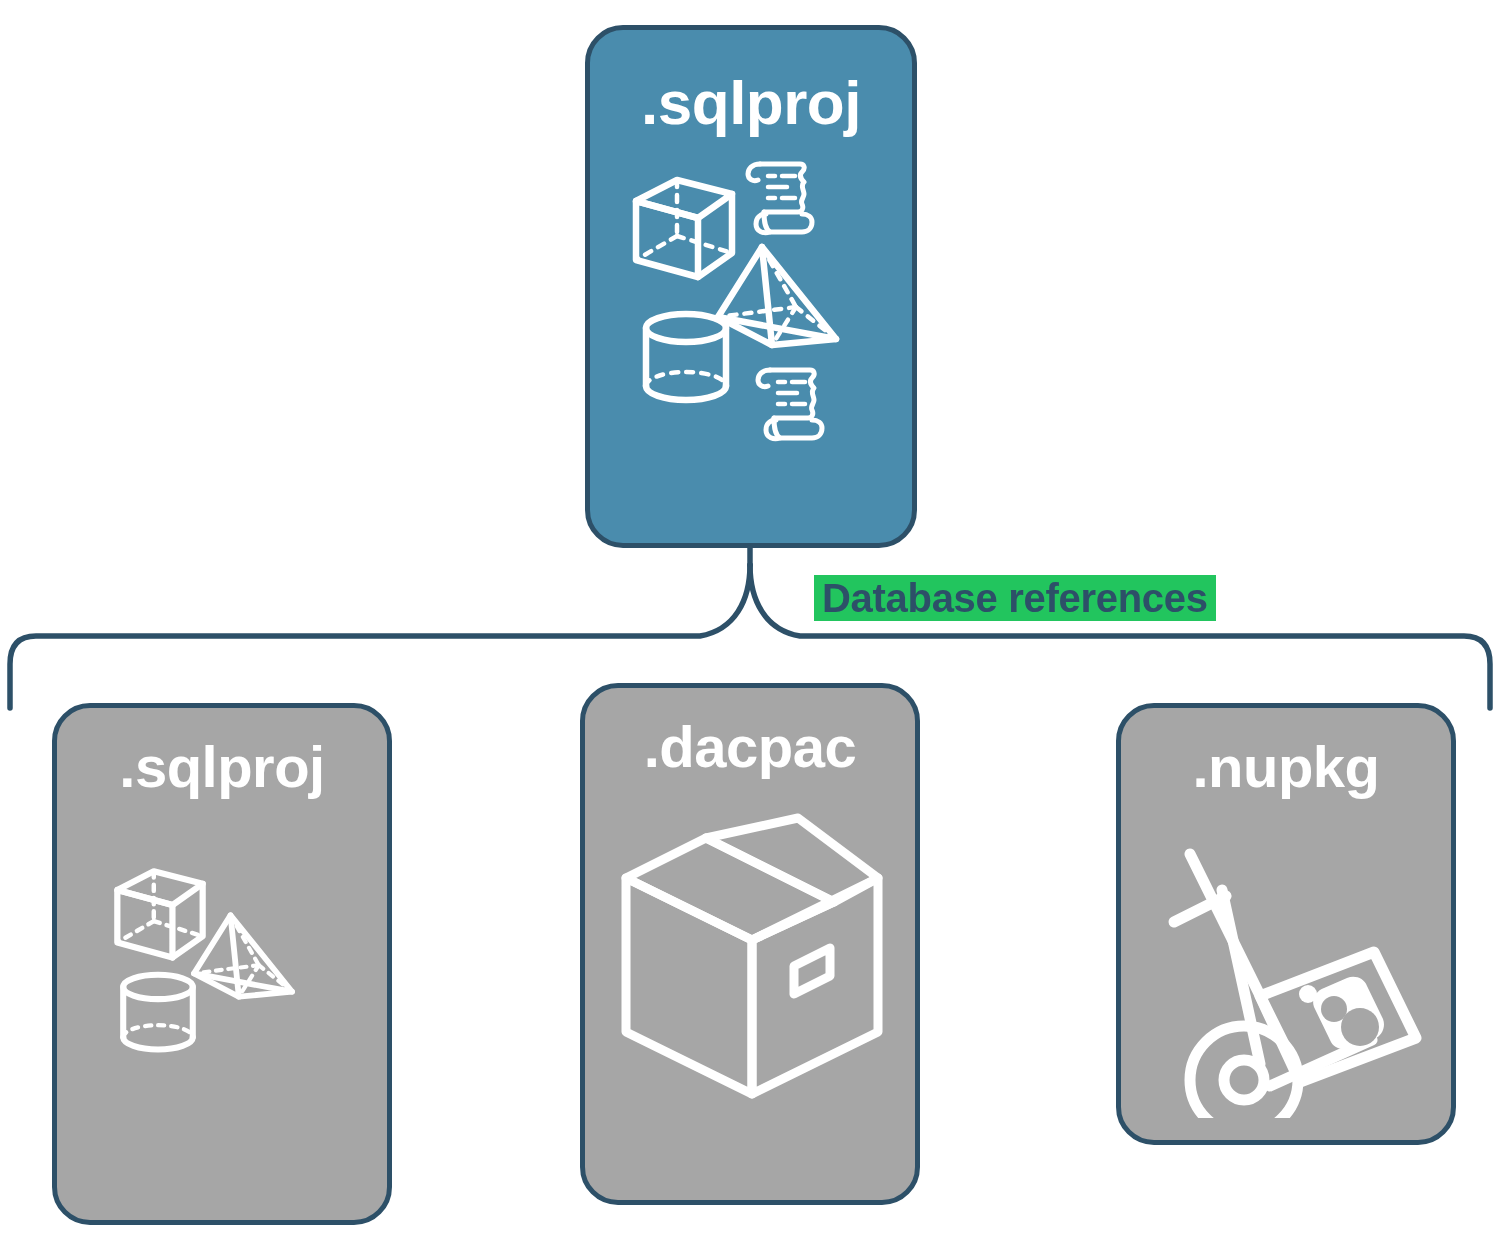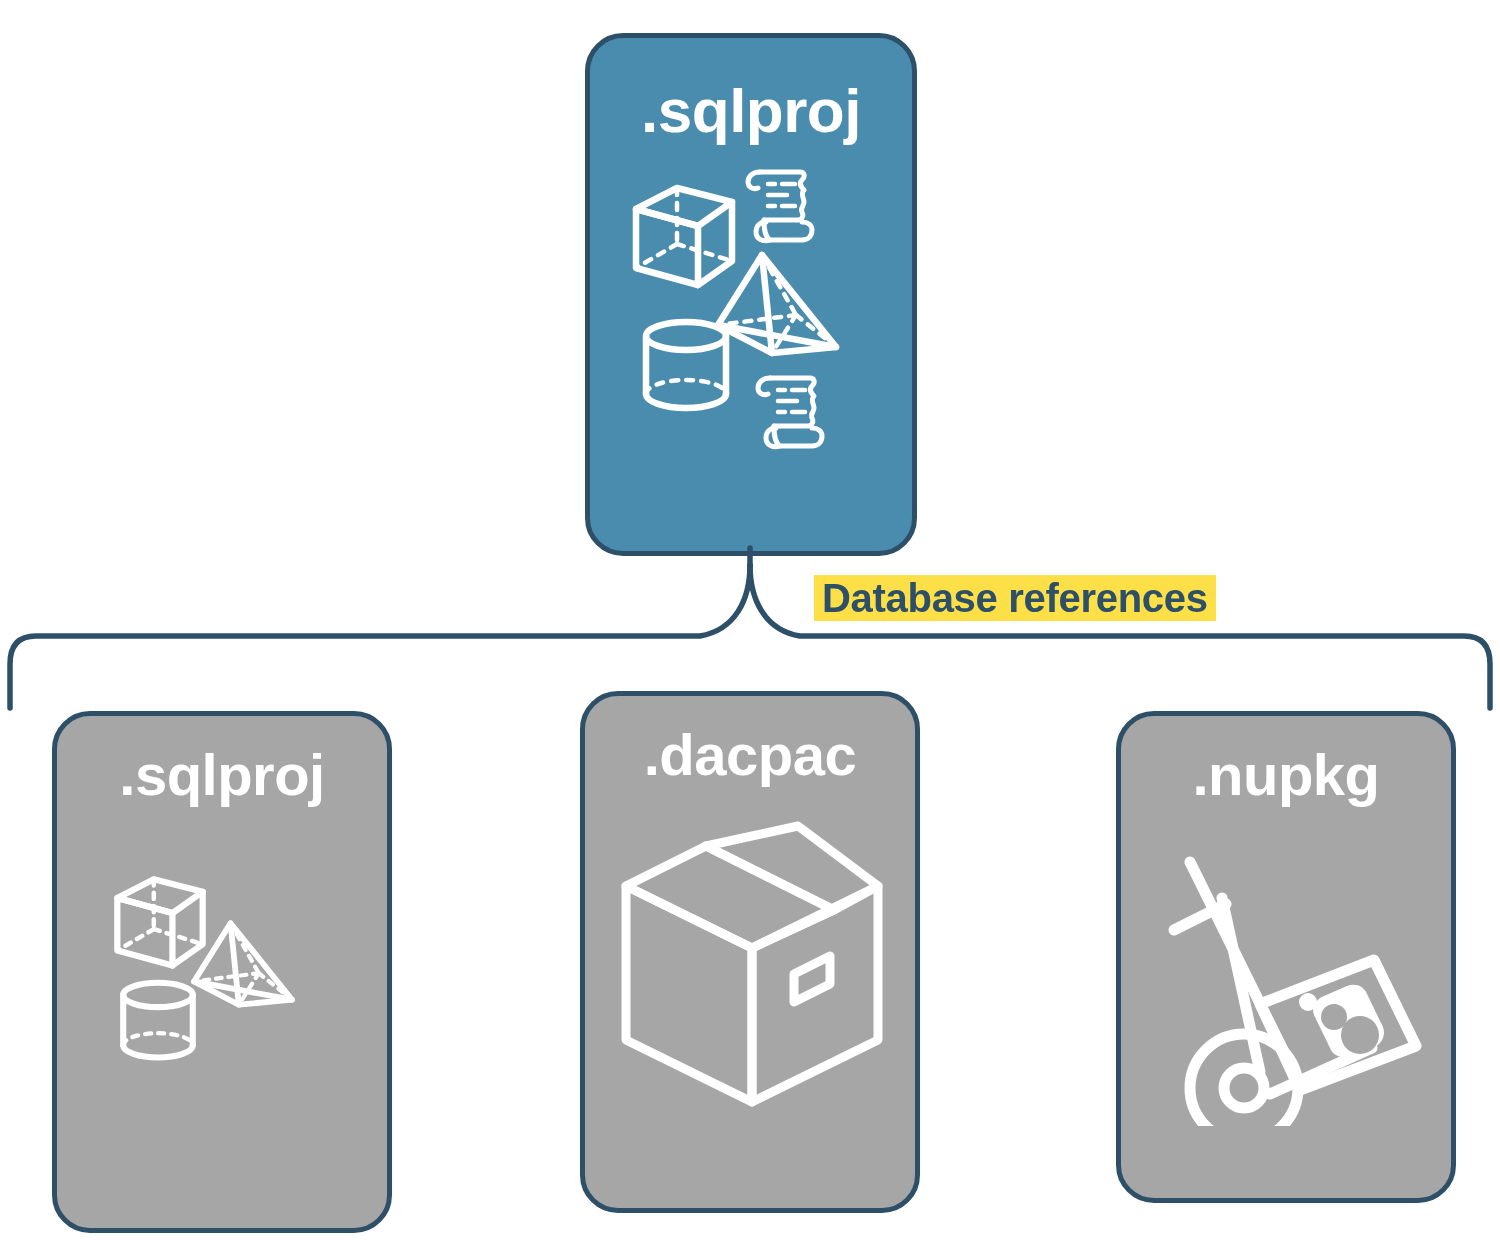--- a/index.html
+++ b/index.html
@@ -23,21 +23,20 @@
   
   .card {
     position: absolute;
     box-sizing: border-box;
     border-style: solid;
     border-width: 5px;
     border-radius: 38px;
     display: flex;
     flex-direction: column;
     align-items: center;
-    margin-top: 8px;
   }
   .card-primary {
     background: #4a8cad;
     border-color: #2d5068;
   }
   .card-secondary {
     background: #a6a6a6;
     border-color: #2d5068;
   }
   .card-title {
@@ -76,21 +75,21 @@
   #card-dacpac {
     left: 580px;
     top: 683px;
     width: 340px;
     height: 522px;
   }
   #card-nupkg {
     left: 1116px;
     top: 703px;
     width: 340px;
-    height: 492px;
+    height: 442px;
   }
   .card-secondary .card-title {
     font-size: 58px;
     margin-top: 30px;
   }
   .card-secondary .icon-area {
     position: relative;
     width: 300px;
     height: 330px;
     margin-top: 8px;
@@ -114,21 +113,21 @@
   
   #connector-label {
     position: absolute;
     left: 814px;
     top: 575px;
     font-size: 40px;
     font-weight: bold;
     color: #2d5068;
     letter-spacing: -0.3px;
     white-space: nowrap;
-    background: #fde047;
+    background: #22c55e;
     padding: 0 8px;
     line-height: 1.15;
   }
 </style>
 </head>
 <body>
 
 <div id="diagram-root">
 
   <div class="card card-primary" id="card-top">

